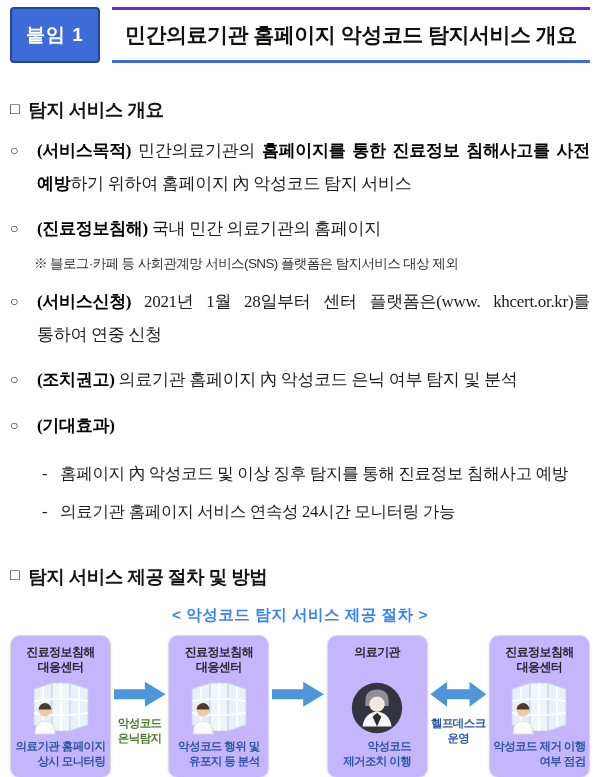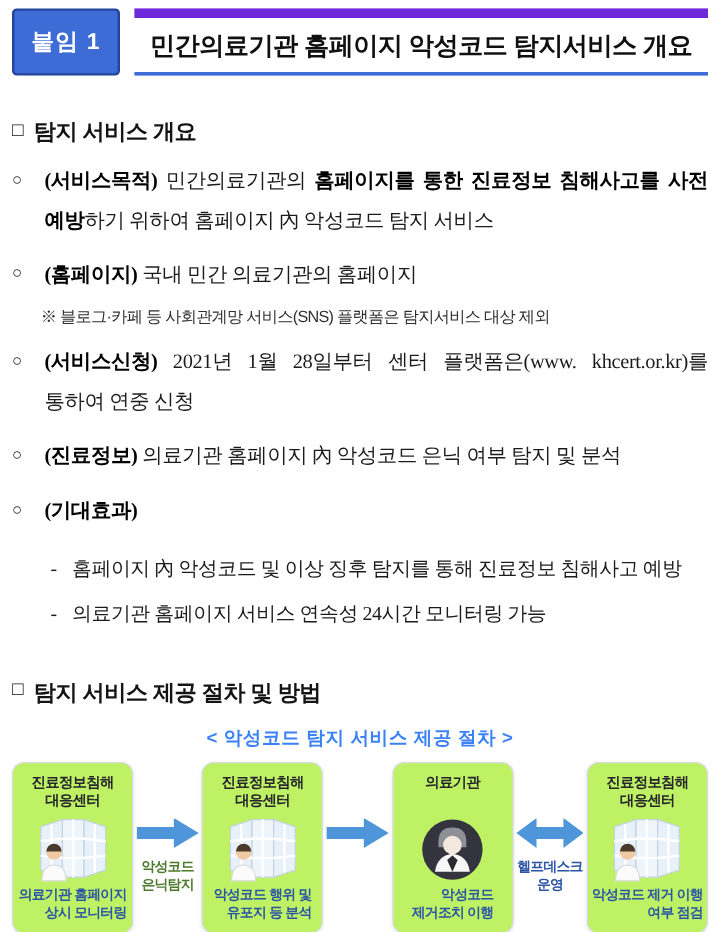--- a/index.html
+++ b/index.html
@@ -14,21 +14,21 @@
 
   
   .doc-header { display: flex; align-items: stretch; gap: 12px; }
   .badge {
     background: #3e6cd6; border: 2px solid #24449e; border-radius: 4px;
     color: #fff; font-family: "Liberation Sans", sans-serif; font-weight: bold;
     font-size: 19px; padding: 13px 14px; display: flex; align-items: center;
     letter-spacing: 1px;
   }
   .title-block {
-    flex: 1; border-top: 8px solid #6d28d9; border-bottom: 3px solid #3e6cd6;
+    flex: 1; border-top: 3px solid #6d28d9; border-bottom: 3px solid #3e6cd6;
     display: flex; align-items: center; justify-content: center; padding: 6px 0;
   }
   .page-title {
     margin: 0; font-family: "Liberation Sans", sans-serif; font-weight: 800;
     font-size: 21px; letter-spacing: -0.5px; color: #101010; white-space: nowrap;
   }
 
   
   .sec-heading {
     display: flex; align-items: center; gap: 9px;
@@ -52,21 +52,21 @@
 
   
   .flow-caption {
     text-align: center; font-family: "Liberation Sans", sans-serif;
     font-weight: 600; font-size: 15.5px; color: #3b82f6;
     margin: 16px 0 9px 0; letter-spacing: 0.5px;
   }
   .flow { display: flex; align-items: stretch; height: 143px; margin-top: 2px; }
   .fbox {
     flex: 0 0 101px; box-sizing: border-box;
-    border: 1.5px solid #d8dbdf; border-radius: 10px; background: #bef264;
+    border: 1.5px solid #d8dbdf; border-radius: 10px; background: #c4b5fd;
     box-shadow: 0 1px 3px rgba(120,130,140,0.18);
     display: flex; flex-direction: column; align-items: center;
     padding: 9px 2px 7px 2px;
   }
   .fbox-header {
     font-family: "Liberation Sans", sans-serif; font-weight: 700; font-size: 12px;
     line-height: 1.3; text-align: center; color: #26262c;
     white-space: pre-line; height: 32px; letter-spacing: -0.6px;
   }
   .fbox-icon { flex: 1; display: flex; align-items: center; justify-content: center; }
@@ -109,32 +109,32 @@
     <span>탐지 서비스 개요</span>
   </div>
 
   <div class="bullet">
     <span class="bm">○</span>
     <span class="bt"><b>(서비스목적)</b><span> 민간의료기관의 </span><b>홈페이지를 통한 진료정보 침해사고를 사전 예방</b><span>하기 위하여 홈페이지 內 악성코드 탐지 서비스</span></span>
   </div>
 
   <div class="bullet">
     <span class="bm">○</span>
-    <span class="bt"><b>(홈페이지)</b><span> 국내 민간 의료기관의 홈페이지</span></span>
+    <span class="bt"><b>(진료정보침해)</b><span> 국내 민간 의료기관의 홈페이지</span></span>
   </div>
   <div class="sub-note">※ 블로그·카페 등 사회관계망 서비스(SNS) 플랫폼은 탐지서비스 대상 제외</div>
 
   <div class="bullet">
     <span class="bm">○</span>
     <span class="bt"><b>(서비스신청)</b><span> 2021년 1월 28일부터 센터 플랫폼은(www. khcert.or.kr)를 통하여 연중 신청</span></span>
   </div>
 
   <div class="bullet">
     <span class="bm">○</span>
-    <span class="bt"><b>(진료정보)</b><span> 의료기관 홈페이지 內 악성코드 은닉 여부 탐지 및 분석</span></span>
+    <span class="bt"><b>(조치권고)</b><span> 의료기관 홈페이지 內 악성코드 은닉 여부 탐지 및 분석</span></span>
   </div>
 
   <div class="bullet">
     <span class="bm">○</span>
     <span class="bt"><b>(기대효과)</b></span>
   </div>
   <div class="dash-item">
     <span class="dm">-</span>
     <span>홈페이지 內 악성코드 및 이상 징후 탐지를 통해 진료정보 침해사고 예방</span>
   </div>

